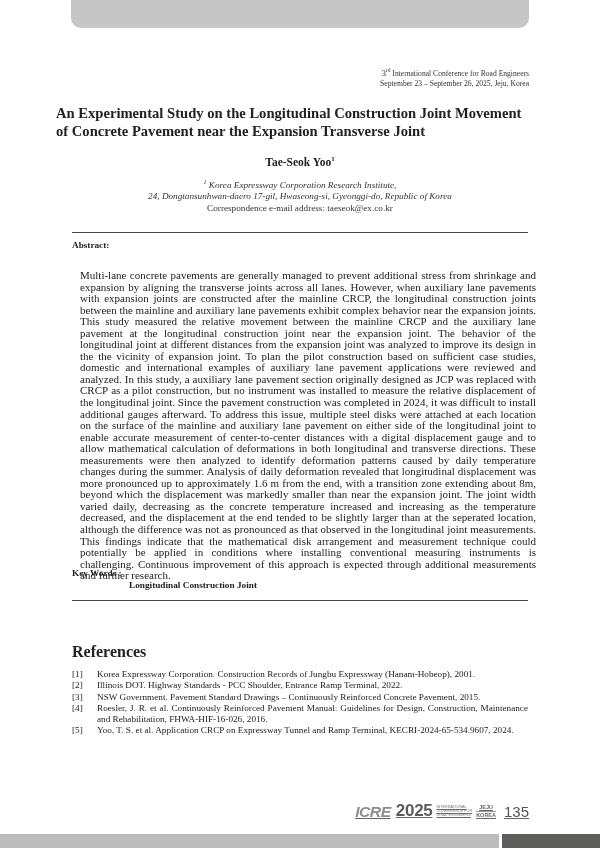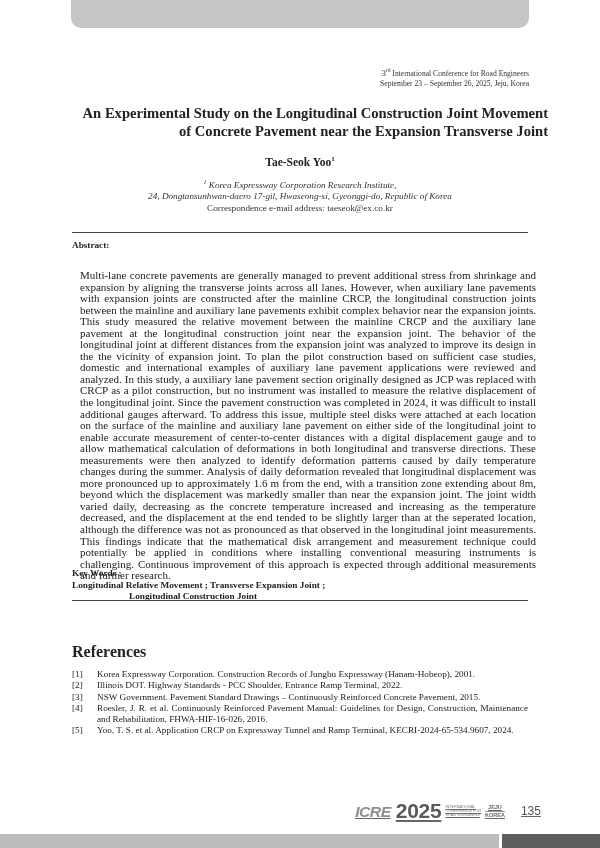--- a/index.html
+++ b/index.html
@@ -4,21 +4,21 @@
   <style>
     html, body { margin: 0; padding: 0; background: #ffffff; }
     body { width: 600px; height: 848px; position: relative; overflow: hidden;
            font-family: "Liberation Serif", "DejaVu Serif", serif; color: #1a1a1a; }
     .top-bar { position: absolute; left: 71px; top: 0; width: 458px; height: 28px;
                background: #c6c6c6; border-radius: 0 0 10px 10px; }
     .conf-header { position: absolute; right: 71px; top: 65px; text-align: right;
                    font-size: 7.6px; line-height: 10px; color: #333; }
     .conf-header .ord { font-size: 9px; }
     .conf-header sup { font-size: 5.5px; }
-    .title { position: absolute; left: 68px; width: 480px; top: 104px; text-align: right;
+    .title { position: absolute; left: 56px; width: 480px; top: 104px; text-align: left;
              font-weight: bold; font-size: 14.6px; line-height: 18px; color: #222; }
     .author { position: absolute; left: 60px; width: 480px; top: 155px; text-align: center;
               font-weight: bold; font-size: 11.5px; color: #222; }
     .author sup { font-size: 7px; }
     .affil { position: absolute; left: 60px; width: 480px; top: 177px; text-align: center;
              font-size: 9.2px; line-height: 11.4px; color: #333; }
     .affil .it { font-style: italic; }
     .affil sup { font-size: 6px; }
     .rule { position: absolute; left: 72px; width: 456px; height: 1.2px; background: #444; }
     .abs-heading { position: absolute; left: 72px; top: 240px; font-weight: bold; font-size: 9.2px; color: #222; }
@@ -32,25 +32,25 @@
     .ref-heading { position: absolute; left: 72px; top: 643px; font-weight: bold; font-size: 16px; color: #222; }
     .refs { position: absolute; left: 72px; width: 456px; top: 669px; font-size: 9.2px;
             line-height: 11.3px; color: #222; list-style: none; margin: 0; padding: 0; }
     .refs li { display: flex; }
     .refs .num { width: 25px; flex: none; }
     .refs .txt { flex: 1; text-align: justify; }
     .footer { position: absolute; left: 356px; top: 801px; height: 20px; display: flex;
               align-items: center; font-family: "Liberation Sans", "DejaVu Sans", sans-serif; color: #666; text-decoration: underline; }
     .logo-icre { font-weight: bold; font-style: italic; font-size: 15px; color: #8e8e8e;
                  letter-spacing: -0.5px; transform: scaleX(1.05); }
-    .logo-year { font-size: 21px; font-weight: bold; color: #5a5a5a; margin-left: 6px; letter-spacing: -0.3px; }
+    .logo-year { font-size: 17px; font-weight: bold; color: #5a5a5a; margin-left: 6px; letter-spacing: -0.3px; }
     .logo-sub { font-size: 3.8px; line-height: 4.2px; color: #777; margin-left: 4px; text-transform: uppercase; }
     .logo-loc { font-size: 5.5px; line-height: 7px; color: #666; margin-left: 4px; text-align: center; font-weight: bold; }
     .logo-loc .top { border-bottom: 0.5px solid #999; }
-    .page-num { font-size: 12px; color: #555; margin-left: 16px; }
+    .page-num { font-size: 15px; color: #555; margin-left: 8px; }
     .bottom-bar-light { position: absolute; left: 0; top: 834px; width: 499px; height: 14px; background: #bdbcbc; }
     .bottom-bar-dark { position: absolute; left: 502px; top: 834px; width: 98px; height: 14px; background: #5f5e5c; }
   </style>
 </head>
 <body>
 
 <div class="top-bar"></div>
 
 <div class="conf-header">
   <div>
@@ -77,21 +77,20 @@
 </div>
 
 <div class="rule" style="top:232px;"></div>
 
 <div class="abs-heading">Abstract:</div>
 <p class="abstract">Multi-lane concrete pavements are generally managed to prevent additional stress from shrinkage and expansion by aligning the transverse joints across all lanes. However, when auxiliary lane pavements with expansion joints are constructed after the mainline CRCP, the longitudinal construction joints between the mainline and auxiliary lane pavements exhibit complex behavior near the expansion joints. This study measured the relative movement between the mainline CRCP and the auxiliary lane pavement at the longitudinal construction joint near the expansion joint. The behavior of the longitudinal joint at different distances from the expansion joint was analyzed to improve its design in the the vicinity of expansion joint. To plan the pilot construction based on sufficient case studies, domestic and international examples of auxiliary lane pavement applications were reviewed and analyzed. In this study, a auxiliary lane pavement section originally designed as JCP was replaced with CRCP as a pilot construction, but no instrument was installed to measure the relative displacement of the longitudinal joint. Since the pavement construction was completed in 2024, it was difficult to install additional gauges afterward. To address this issue, multiple steel disks were attached at each location on the surface of the mainline and auxiliary lane pavement on either side of the longitudinal joint to enable accurate measurement of center-to-center distances with a digital displacement gauge and to allow mathematical calculation of deformations in both longitudinal and transverse directions. These measurements were then analyzed to identify deformation patterns caused by daily temperature changes during the summer. Analysis of daily deformation revealed that longitudinal displacement was more pronounced up to approximately 1.6 m from the end, with a transition zone extending about 8m, beyond which the displacement was markedly smaller than near the expansion joint. The joint width varied daily, decreasing as the concrete temperature increased and increasing as the temperature decreased, and the displacement at the end tended to be slightly larger than at the seperated location, although the difference was not as pronounced as that observed in the longitudinal joint measurements. This findings indicate that the mathematical disk arrangement and measurement technique could potentially be applied in conditions where installing conventional measuring instruments is challenging. Continuous improvement of this approach is expected through additional measurements and further research.</p>
 
 <div class="keywords">
   <div class="row">
     <span class="lbl">Key Words : </span>
-      <span>Longitudinal Relative Movement ; Transverse Expansion Joint ;</span>
   </div>
   <div class="indent">Longitudinal Construction Joint</div>
 </div>
 
 <div class="rule" style="top:600px;"></div>
 
 <div class="ref-heading">References</div>
 <ul class="refs">
   <li>
       <span class="num">[1]</span>

